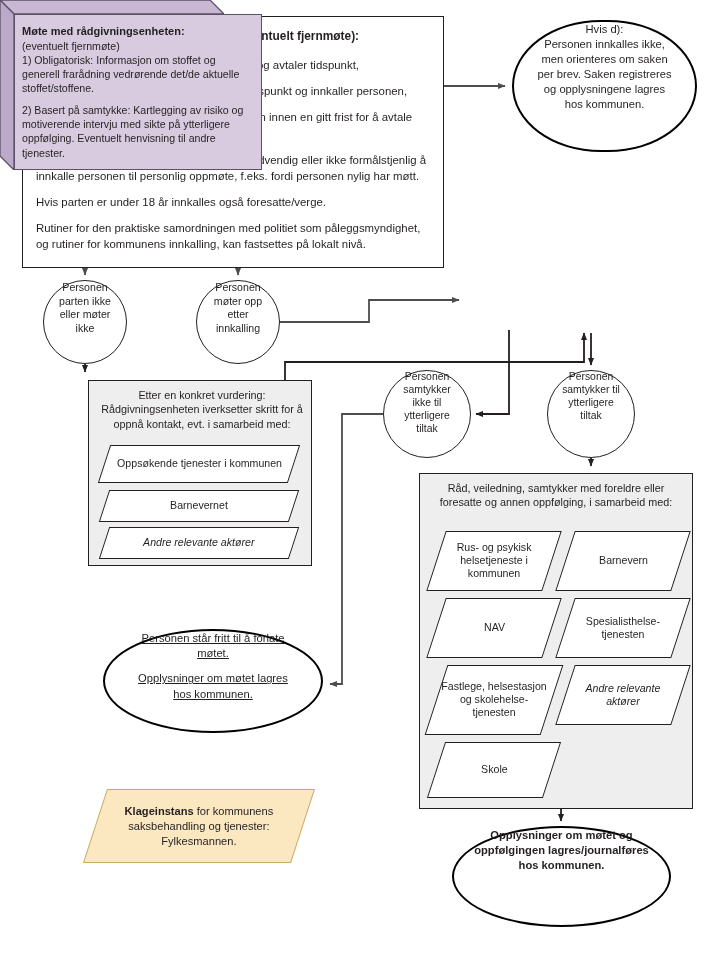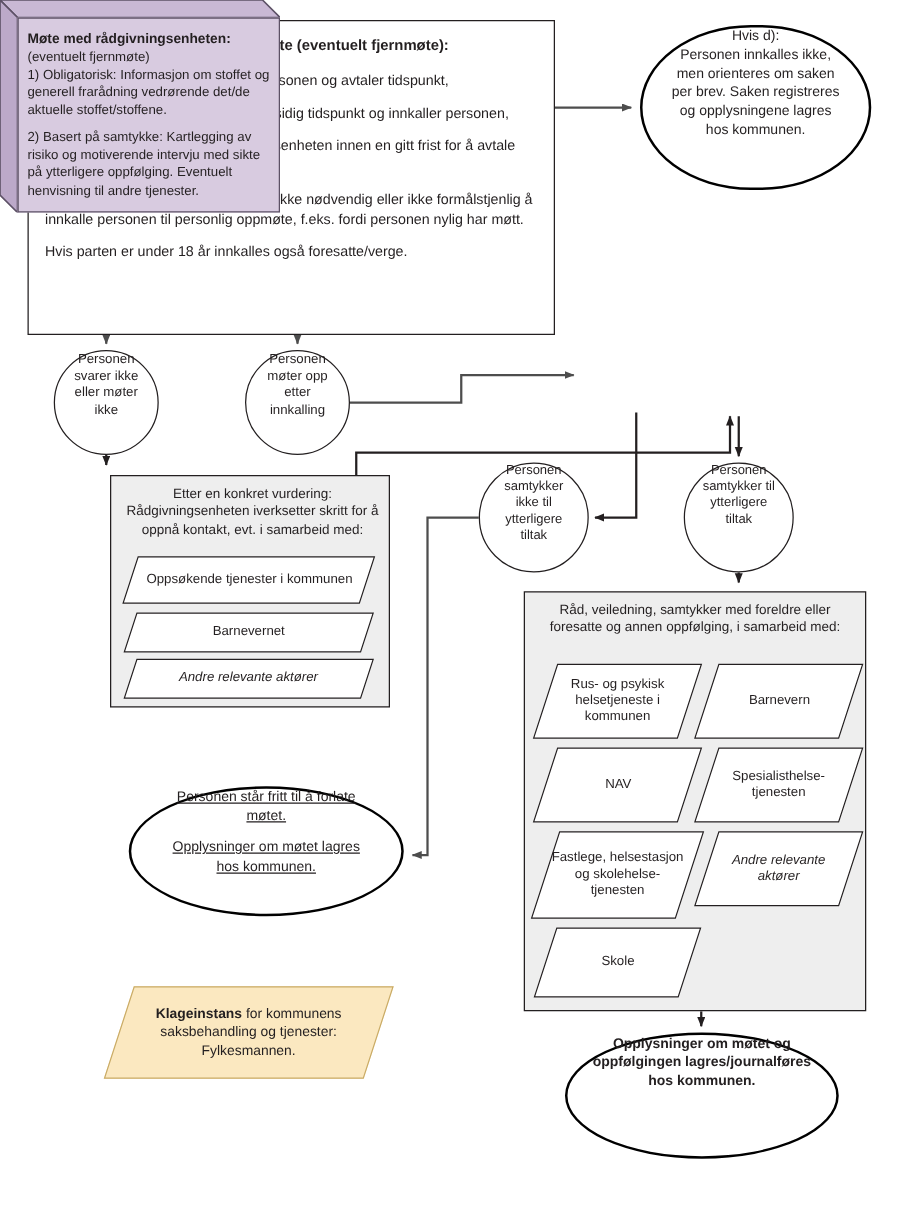--- a/index.html
+++ b/index.html
@@ -38,21 +38,21 @@
   #c_moter{left:196px;top:280px;width:84px;height:84px;}
   #c_moter .inner{font-size:10.6px;line-height:1.28;}
   #c_ikke{left:383px;top:370px;width:88px;height:88px;}
   #c_ikke .inner{font-size:10.4px;line-height:1.24;}
   #c_ja{left:547px;top:370px;width:88px;height:88px;}
   #c_ja .inner{font-size:10.4px;line-height:1.24;}
   .u{}
 
   
   #purple{left:470px;top:159px;width:224px;height:170px;}
-  #purple .face{position:absolute;left:14px;top:14px;width:210px;height:156px;
+  #purple .face{position:absolute;left:14px;top:14px;width:248px;height:156px;
       background:#d8cbe0;border:1.3px solid #5d5166;box-sizing:border-box;
       display:flex;align-items:center;justify-content:center;}
   #purple .inner{font-size:10.6px;line-height:1.33;padding:0 7px;}
   #purple .ttl{font-weight:bold;font-size:11px;}
 
   
   .panel{border:1.4px solid #231f20;background:#eeeeee;}
   #leftpanel{left:88px;top:380px;width:224px;height:186px;
              align-items:flex-start;justify-content:center;}
   #leftpanel .hdr{font-size:10.8px;line-height:1.33;padding:7px 4px 0 8px;}
@@ -128,20 +128,21 @@
   </svg>
 
   <div class="node" id="topbox">
     <div class="inner">
       <p class="hd">Kommunens innkalling til oppmøte (eventuelt fjernmøte):</p>
       <p><b>a)</b><span> Rådgivningsenheten kontakter personen og avtaler tidspunkt,</span></p>
       <p><b>b)</b><span> Rådgivningsenheten fastsetter ensidig tidspunkt og innkaller personen,</span></p>
       <p><b>c)</b><span> Personen må kontakte rådgivningsenheten innen en gitt frist for å avtale tidspunkt, eller</span></p>
       <p><b>d)</b><span> Rådgivningsenheten vurderer det ikke nødvendig eller ikke formålstjenlig å innkalle personen til personlig oppmøte, f.eks. fordi personen nylig har møtt.</span></p>
       <p>Hvis parten er under 18 år innkalles også foresatte/verge.</p>
+      <p>Rutiner for den praktiske samordningen med politiet som påleggsmyndighet, og rutiner for kommunens innkalling, kan fastsettes på lokalt nivå.</p>
     </div>
   </div>
 
   <div class="node ellipse" id="ell_hvisd">
     <div class="inner">
       <span>Hvis d):</span><br>
       <span>Personen innkalles ikke,</span><br>
       <span>men orienteres om saken</span><br>
       <span>per brev. Saken registreres</span><br>
       <span>og opplysningene lagres</span><br>
@@ -161,21 +162,21 @@
         <span>1) Obligatorisk: Informasjon om stoffet og generell frarådning vedrørende det/de aktuelle stoffet/stoffene.</span>
         <div style="height:8px"></div>
         <span>2) Basert på samtykke: Kartlegging av risiko og motiverende intervju med sikte på ytterligere oppfølging. Eventuelt henvisning til andre tjenester.</span>
       </div>
     </div>
   </div>
 
   <div class="node circle" id="c_svarer">
     <div class="inner">
       <span>Personen</span><br>
-      <span>svarer  </span><span class="u">ikke</span><br>
+      <span>parten  </span><span class="u">ikke</span><br>
       <span>eller møter</span><br>
       <span class="u">ikke</span>
     </div>
   </div>
 
   <div class="node circle" id="c_moter">
     <div class="inner">
       <span>Personen</span><br>
       <span>møter opp</span><br>
       <span>etter</span><br>

